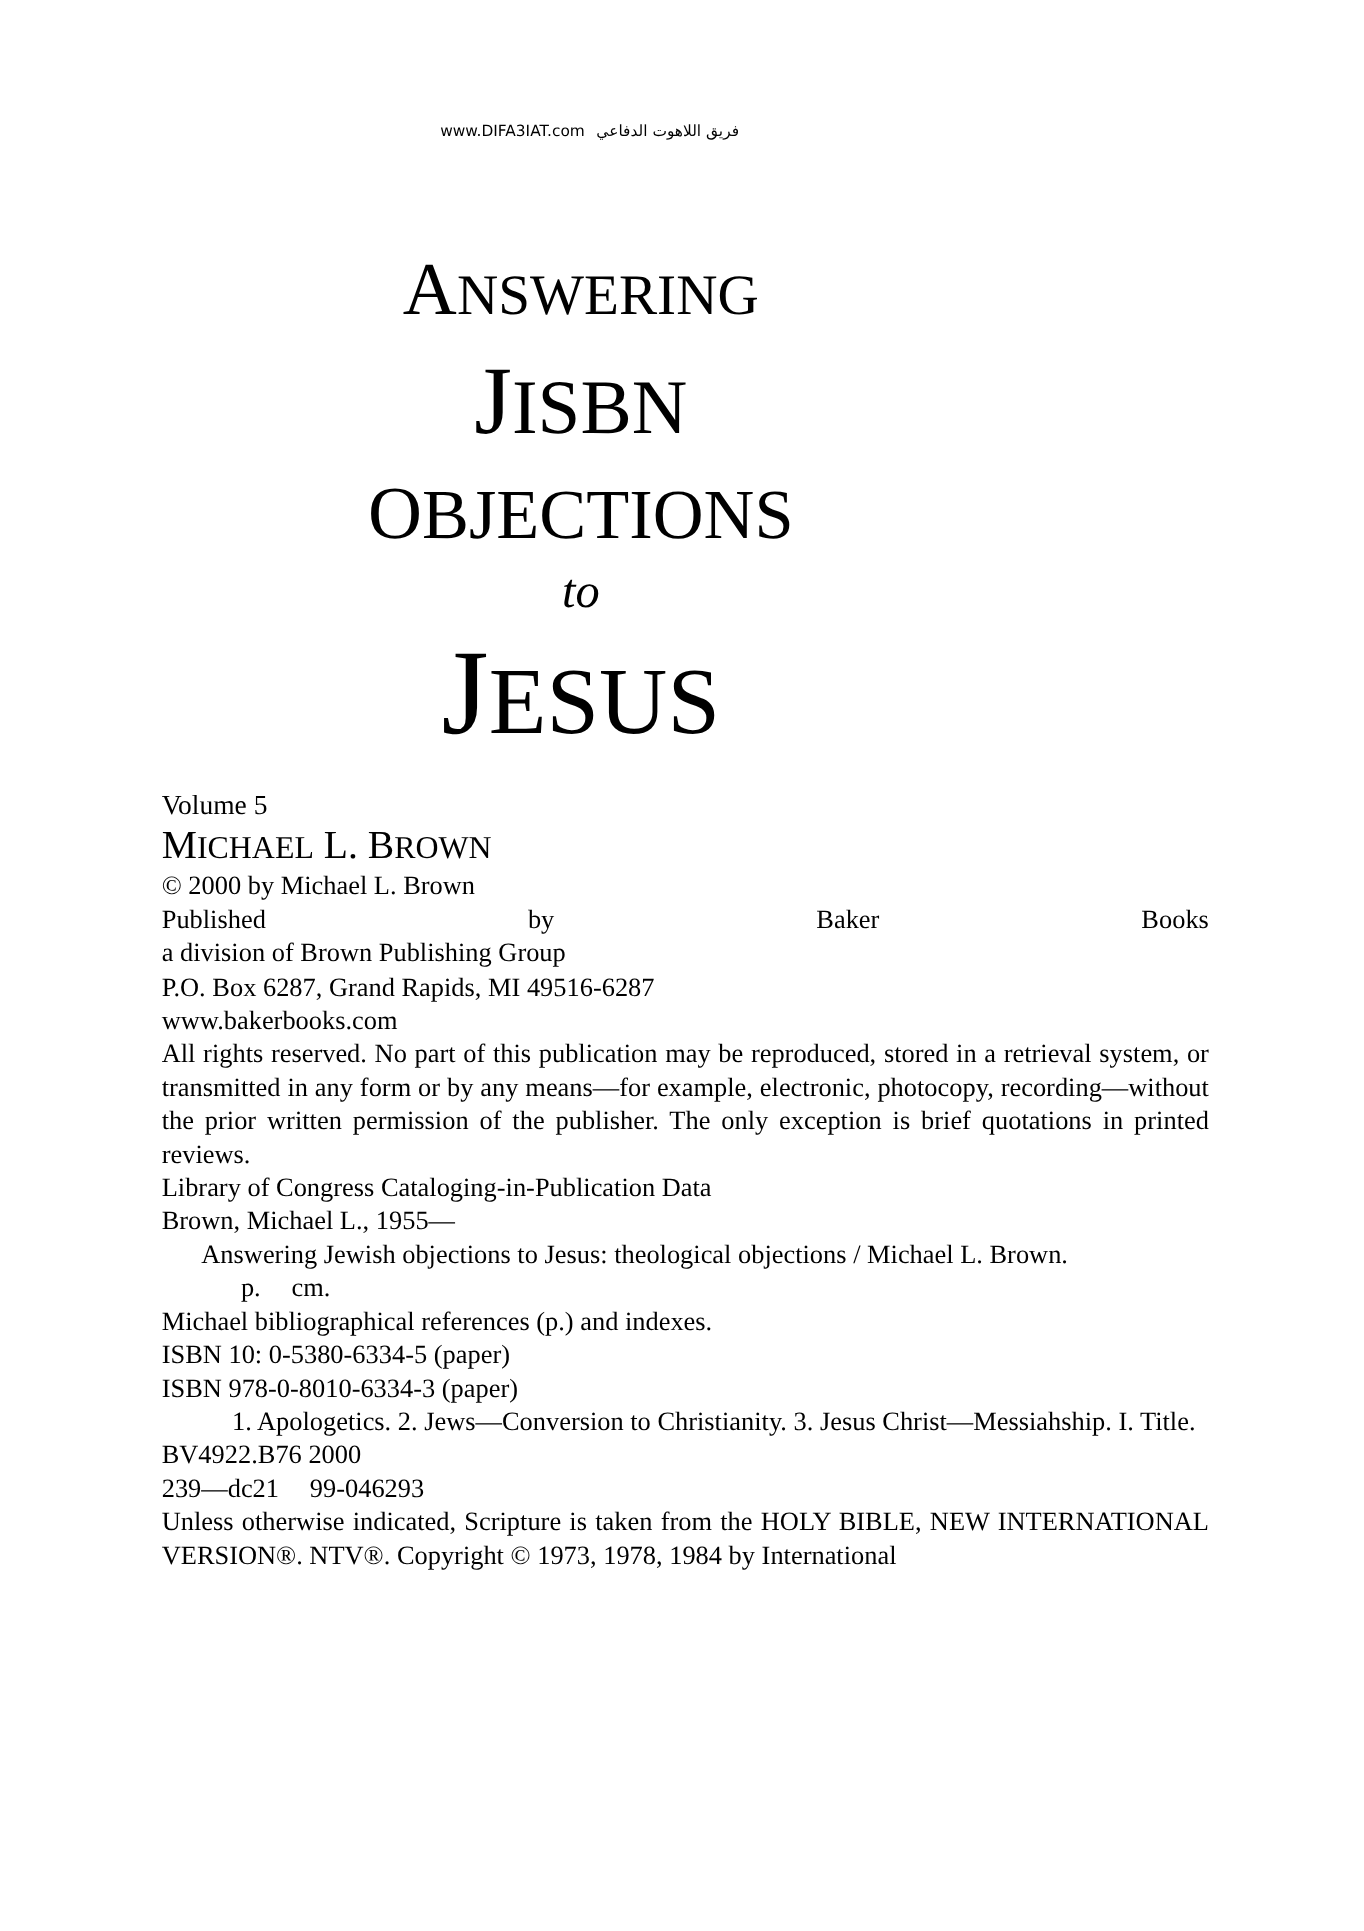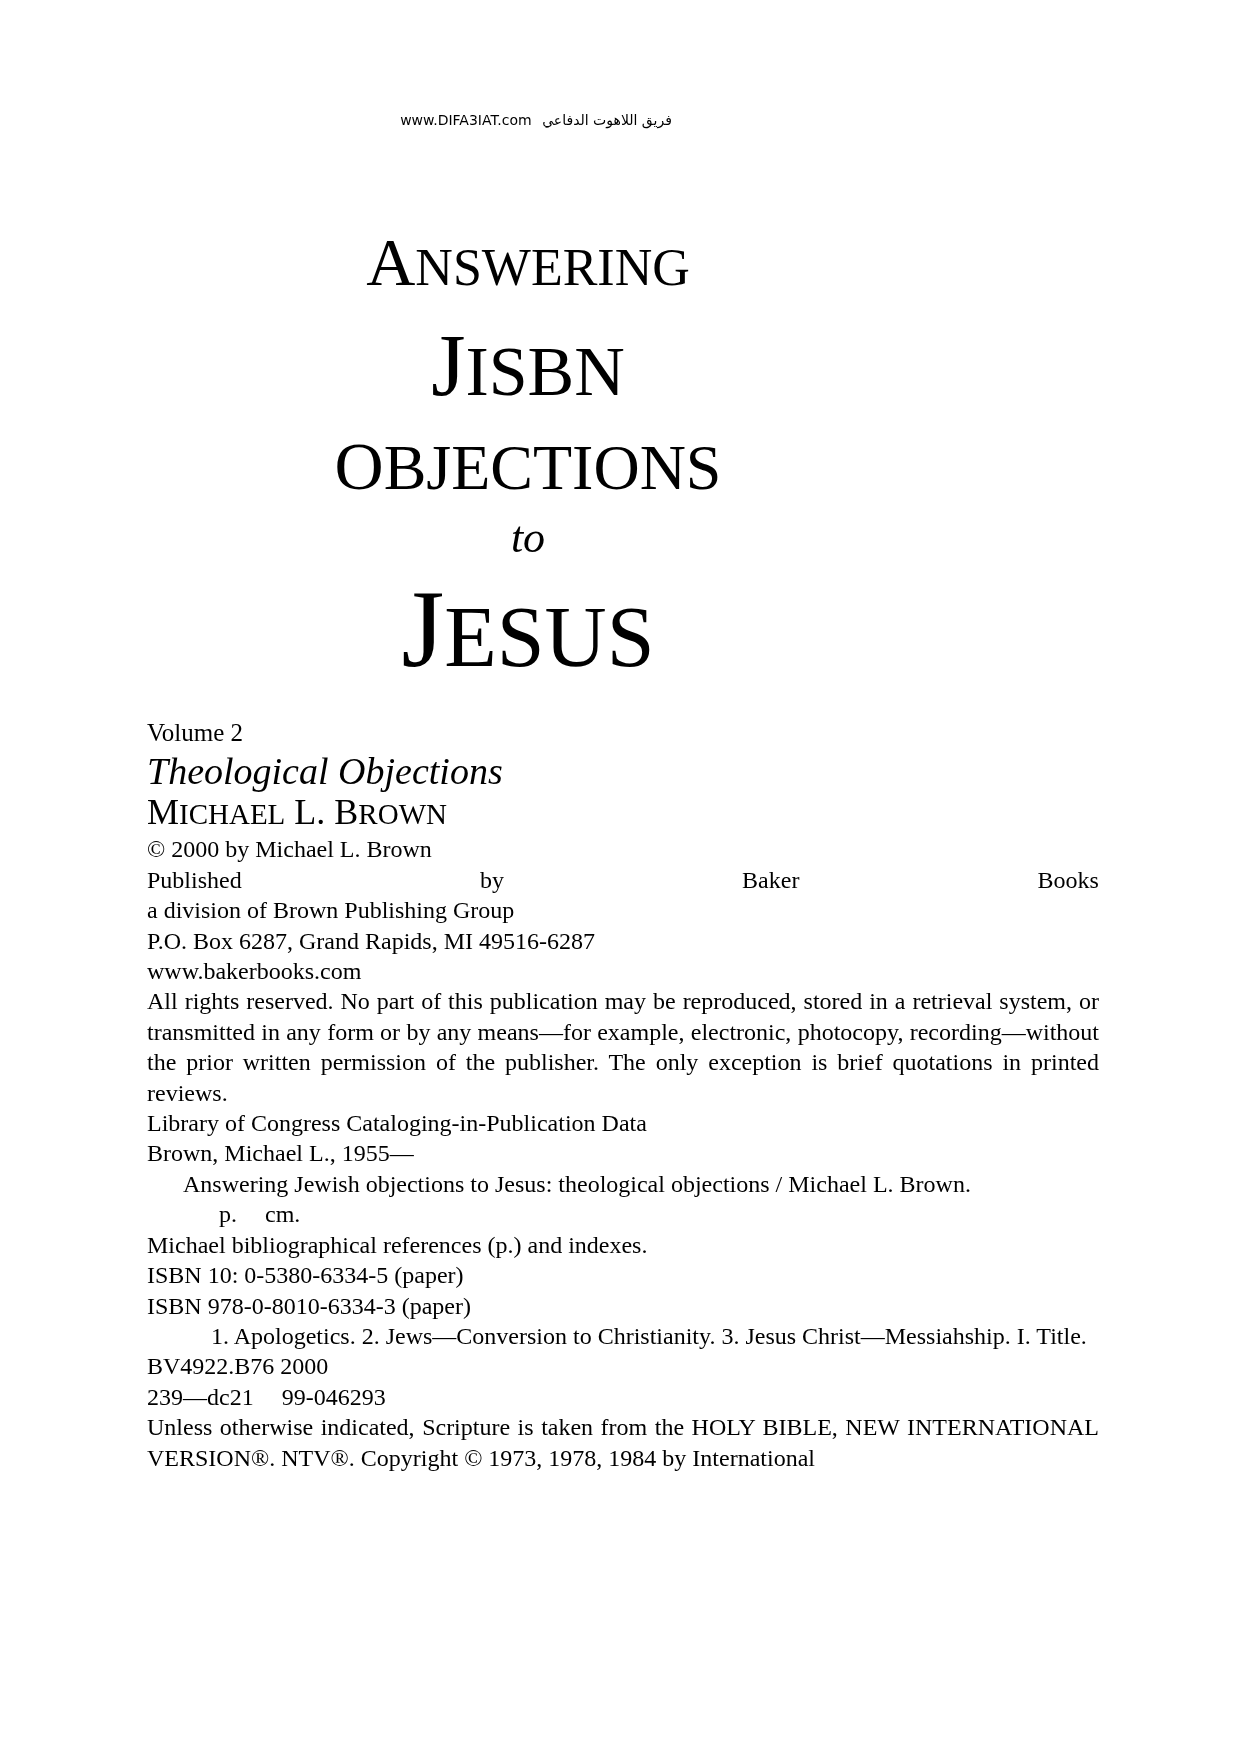--- a/index.html
+++ b/index.html
@@ -49,22 +49,21 @@
   <div class="t-line t3">
     <span>O</span><span class="sm">BJECTIONS</span>
   </div>
   <div class="t-line t4">to</div>
   <div class="t-line t5">
     <span>J</span><span class="sm">ESUS</span>
   </div>
 </div>
 
 <div class="body-text">
-  <p class="vol">Volume 2</p>
-  <p class="subtitle">Theological Objections</p>
+  <p class="vol">Volume 5</p>
   <p class="author">
     <span>M</span><span class="sm">ICHAEL</span><span> L. </span><span>B</span><span class="sm">ROWN</span>
   </p>
   <p>© 2000 by Michael L. Brown</p>
   <p class="justify-line">
     <span>Published</span>
     <span>by</span>
     <span>Baker</span>
     <span>Books</span>
   </p>

